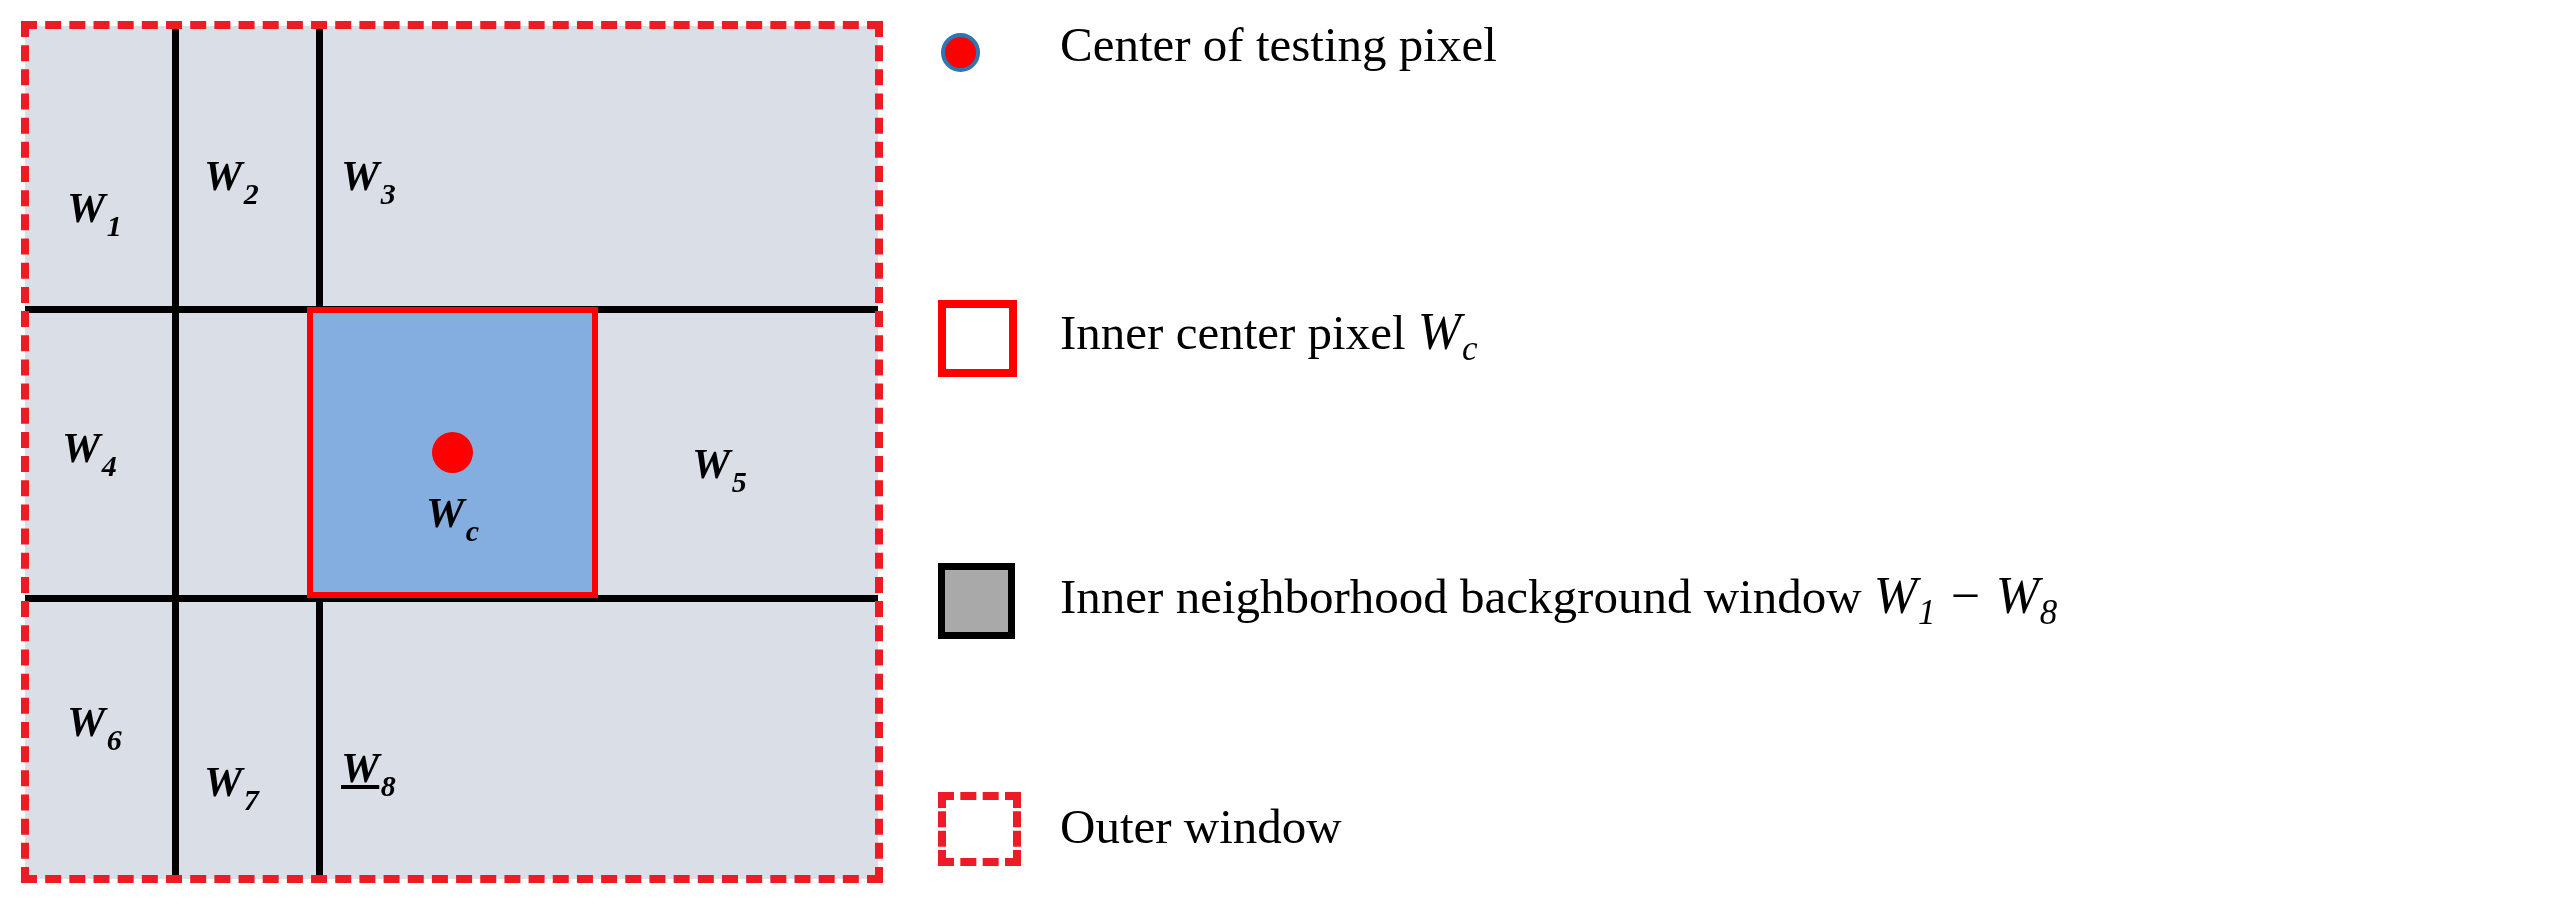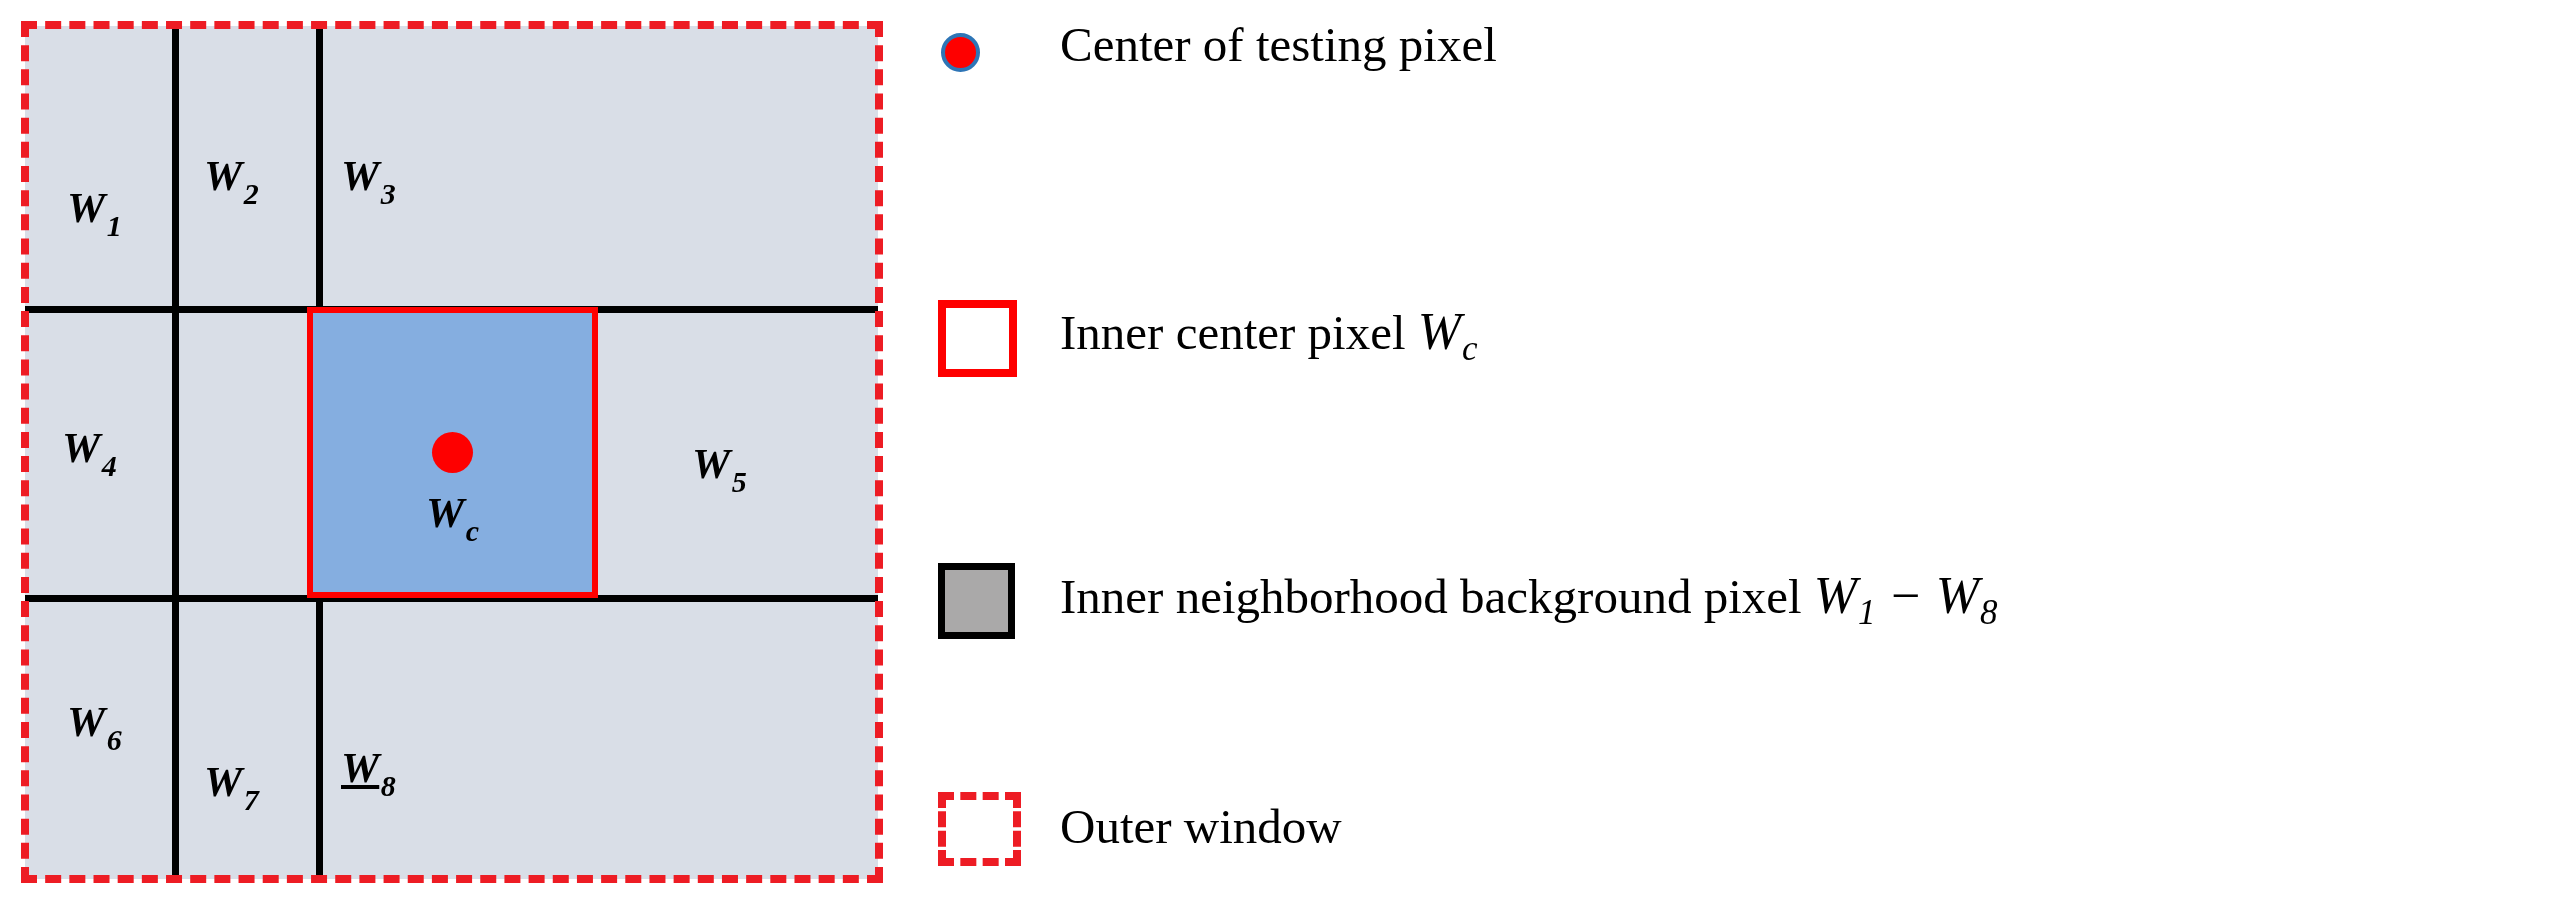--- a/index.html
+++ b/index.html
@@ -245,21 +245,21 @@
       <div class="legend-text" style="left:152px; top:14.2px;">
         <span>Inner center pixel </span><span class="mvar">W</span><span class="msub">c</span>
       </div>
     </div>
 
     <div class="legend-row" style="top:553px;">
       <div class="legend-marker" style="left:30px; top:10.3px;">
         <div class="marker-gray-box"></div>
       </div>
       <div class="legend-text" style="left:152px; top:17.4px;">
-        <span>Inner neighborhood background pixel </span><span class="mvar">W</span><span class="msub">1</span><span class="mvar"> − W</span><span class="msub">8</span>
+        <span>Inner neighborhood background window </span><span class="mvar">W</span><span class="msub">1</span><span class="mvar"> − W</span><span class="msub">8</span>
       </div>
     </div>
 
     <div class="legend-row" style="top:782px;">
       <div class="legend-marker" style="left:30px; top:9.5px;">
         <div class="marker-dashed-box"></div>
       </div>
       <div class="legend-text" style="left:152px; top:20px;text-align:center;">
         <span>Outer window</span>
       </div>

